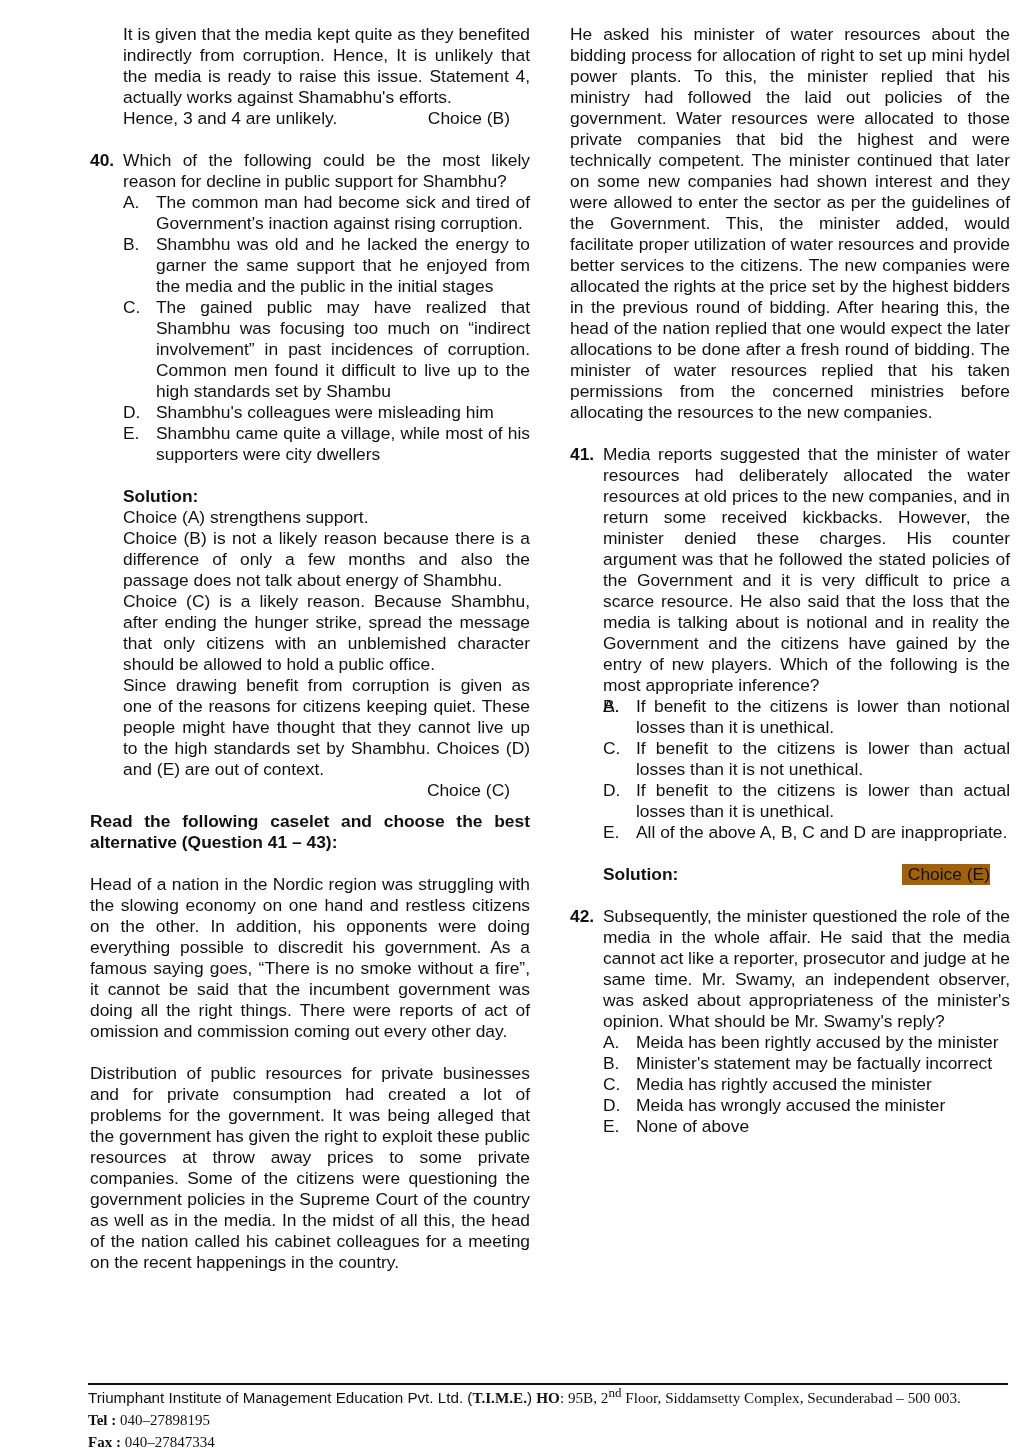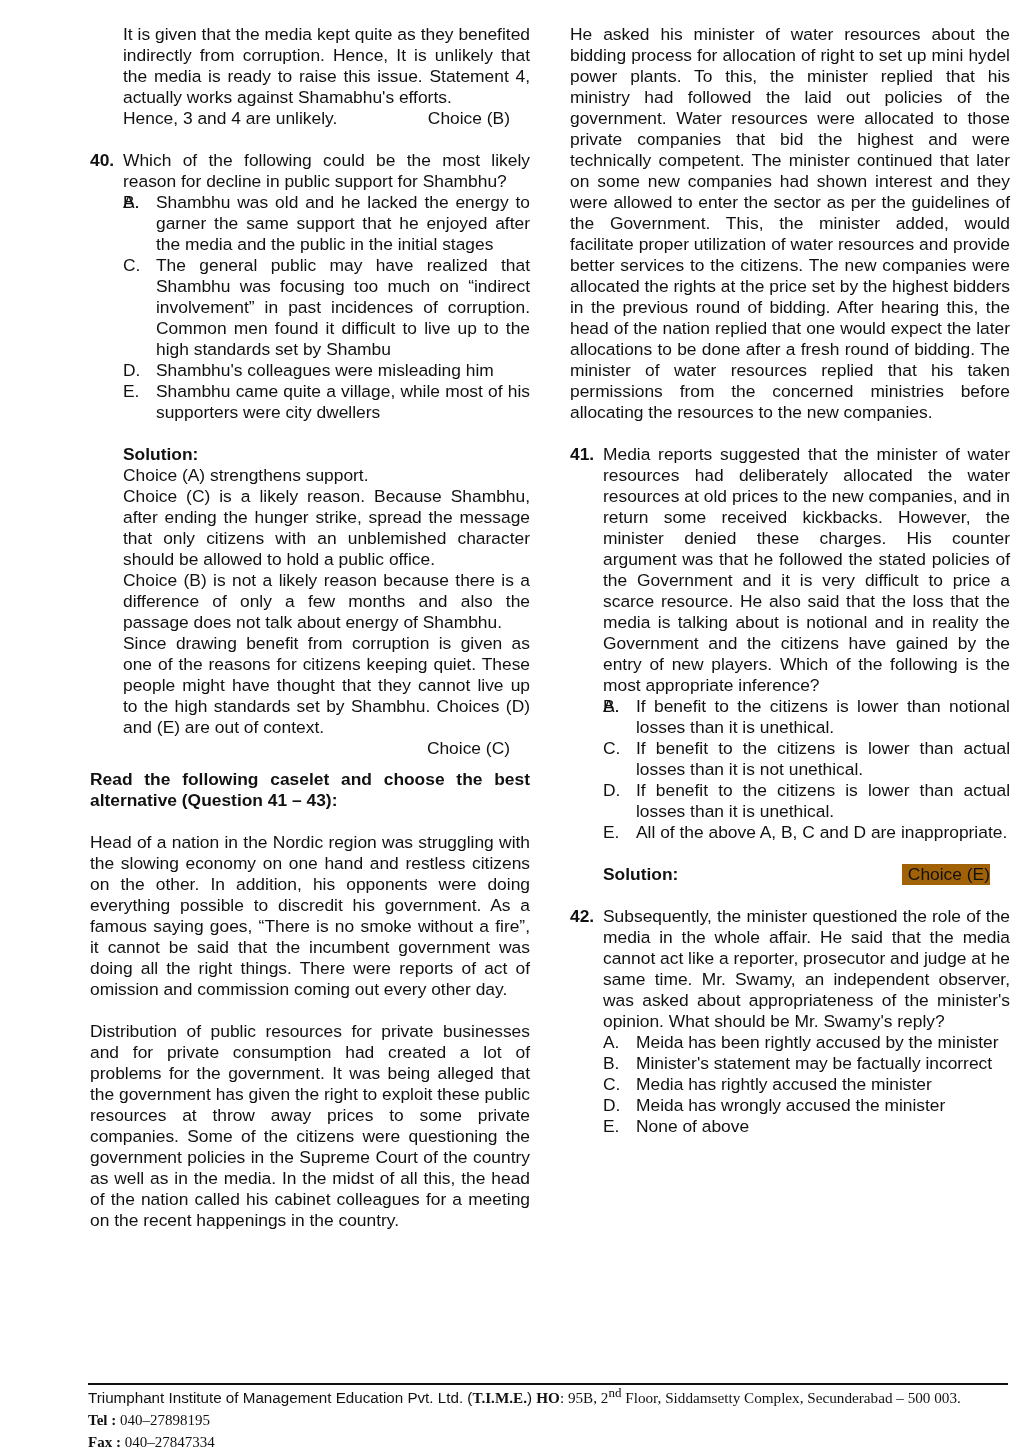--- a/index.html
+++ b/index.html
@@ -45,32 +45,32 @@
       <span class="choice-tag">Choice (B)</span>
     </div>
   </div>
 
   <div class="gap"></div>
 
   <div class="q">
     <span class="q-num">40.</span>
     <p>Which of the following could be the most likely reason for decline in public support for Shambhu?</p>
     <ul class="opts">
-      <li class="opt"><span class="opt-letter">A.</span></li>
-      <li class="opt"><span class="opt-letter">B.</span><span>Shambhu was old and he lacked the energy to garner the same support that he enjoyed after the media and the public in the initial stages</span></li>
-      <li class="opt"><span class="opt-letter">C.</span><span>The general public may have realized that Shambhu was focusing too much on “indirect involvement” in past incidences of corruption. Common men found it difficult to live up to the high standards set by Shambu</span></li>
+      <li class="opt"><span class="opt-letter">A.</span><span>The common man had become sick and tired of Government's inaction against rising corruption.</span></li>
+      <li class="opt"><span class="opt-letter">B.</span><span>Shambhu was old and he lacked the energy to garner the same support that he enjoyed from the media and the public in the initial stages</span></li>
+      <li class="opt"><span class="opt-letter">C.</span><span>The gained public may have realized that Shambhu was focusing too much on “indirect involvement” in past incidences of corruption. Common men found it difficult to live up to the high standards set by Shambu</span></li>
       <li class="opt"><span class="opt-letter">D.</span><span>Shambhu's colleagues were misleading him</span></li>
       <li class="opt"><span class="opt-letter">E.</span><span>Shambhu came quite a village, while most of his supporters were city dwellers</span></li>
     </ul>
     <div class="gap"></div>
     <div>
       <div class="bold">Solution:</div>
       <p>Choice (A) strengthens support.</p>
+      <p>Choice (B) is not a likely reason because there is a difference of only a few months and also the passage does not talk about energy of Shambhu.</p>
       <p>Choice (C) is a likely reason. Because Shambhu, after ending the hunger strike, spread the message that only citizens with an unblemished character should be allowed to hold a public office.</p>
-      <p>Choice (B) is not a likely reason because there is a difference of only a few months and also the passage does not talk about energy of Shambhu.</p>
       <p>Since drawing benefit from corruption is given as one of the reasons for citizens keeping quiet. These people might have thought that they cannot live up to the high standards set by Shambhu. Choices (D) and (E) are out of context.</p>
       <div style="text-align:right; padding-right:20px;">Choice (C)</div>
     </div>
   </div>
 
   <div class="gap-sm"></div>
 
   <p class="heading">Read the following caselet and choose the best alternative (Question 41 – 43):</p>
   <div class="gap"></div>
   <p>Head of a nation in the Nordic region was struggling with the slowing economy on one hand and restless citizens on the other. In addition, his opponents were doing everything possible to discredit his government. As a famous saying goes, “There is no smoke without a fire”, it cannot be said that the incumbent government was doing all the right things. There were reports of act of omission and commission coming out every other day.</p>

